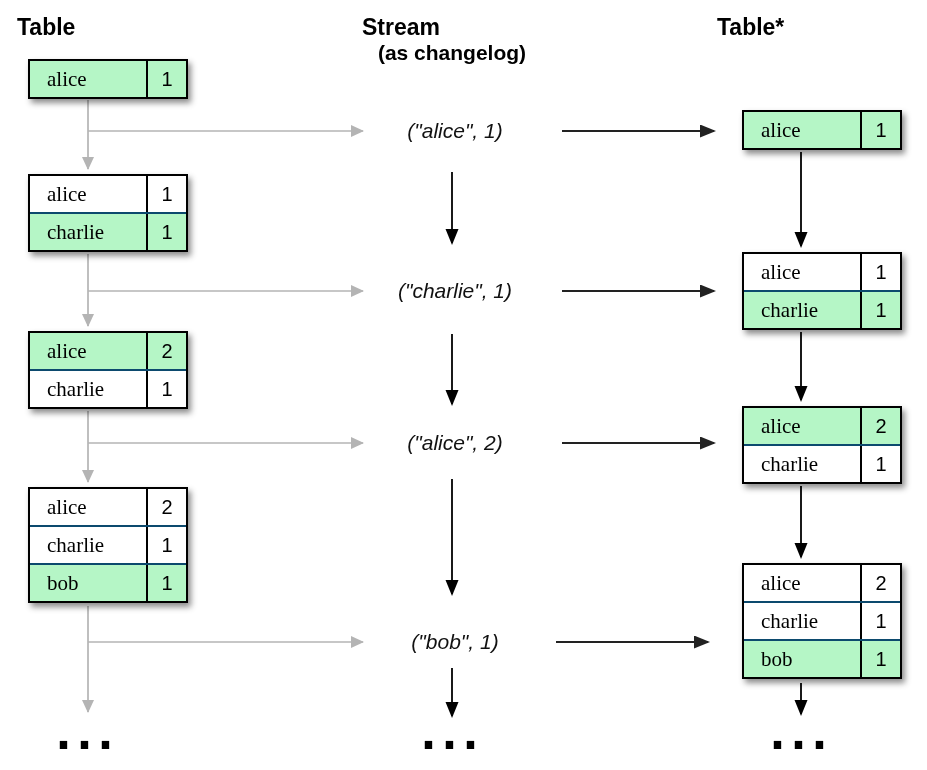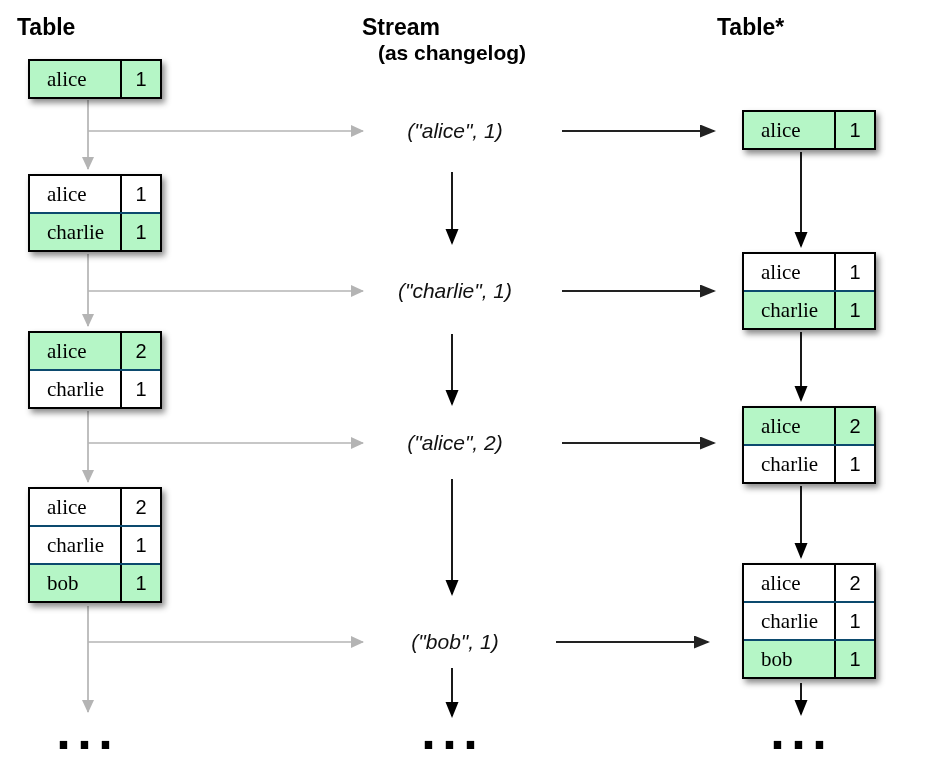--- a/index.html
+++ b/index.html
@@ -8,21 +8,21 @@
     font-family:"Liberation Sans",sans-serif;color:#000;
   }
   .arrows{position:absolute;left:0;top:0;width:927px;height:770px;}
 
   
   .hdr{position:absolute;text-align:left;font-weight:bold;font-size:23px;line-height:26px;}
   .hdr-sub{position:absolute;text-align:center;font-weight:bold;font-size:21px;line-height:18px;}
 
   
   .tbl{
-    position:absolute;width:134px;border:2px solid #000;background:#fff;
+    position:absolute;width:160px;border:2px solid #000;background:#fff;
     box-shadow:3px 4px 6px rgba(0,0,0,0.45);
     box-sizing:border-box;
   }
   .trow{display:flex;height:36px;background:#fff;}
   .trow + .trow{border-top:2px solid #0c4a6e;}
   .trow.hl{background:var(--row_highlight,#b5f6c6);}
   .cell{display:flex;align-items:center;box-sizing:border-box;}
   .cell.key{flex:1;padding-left:17px;font-family:"Liberation Serif",serif;font-size:21px;}
   .cell.val{width:40px;border-left:2px solid #000;justify-content:center;font-size:20px;}
 

